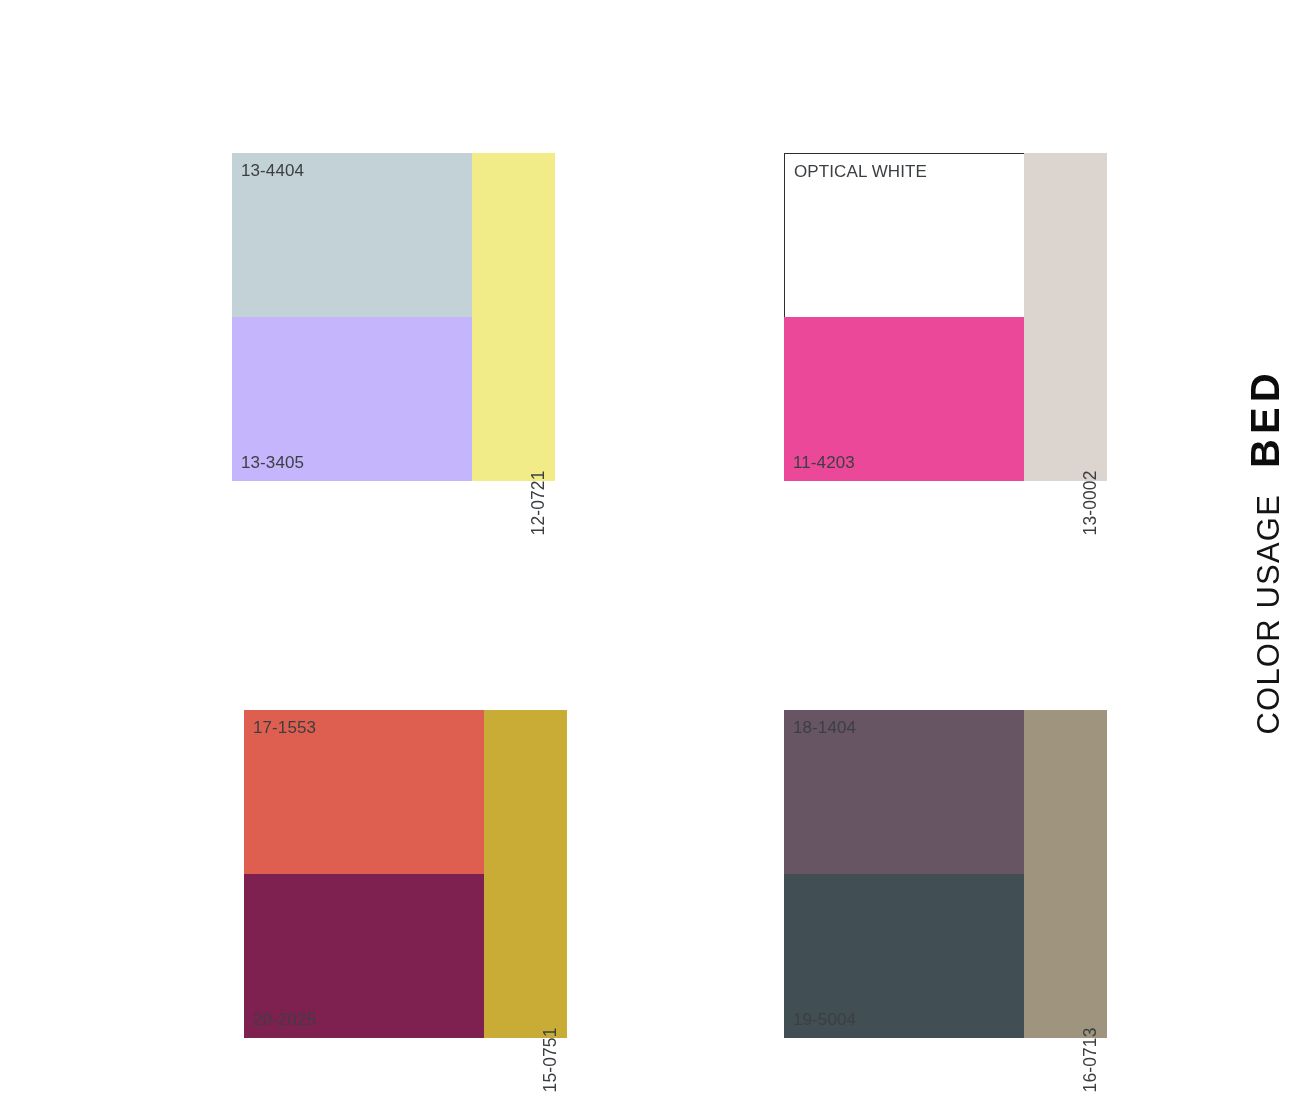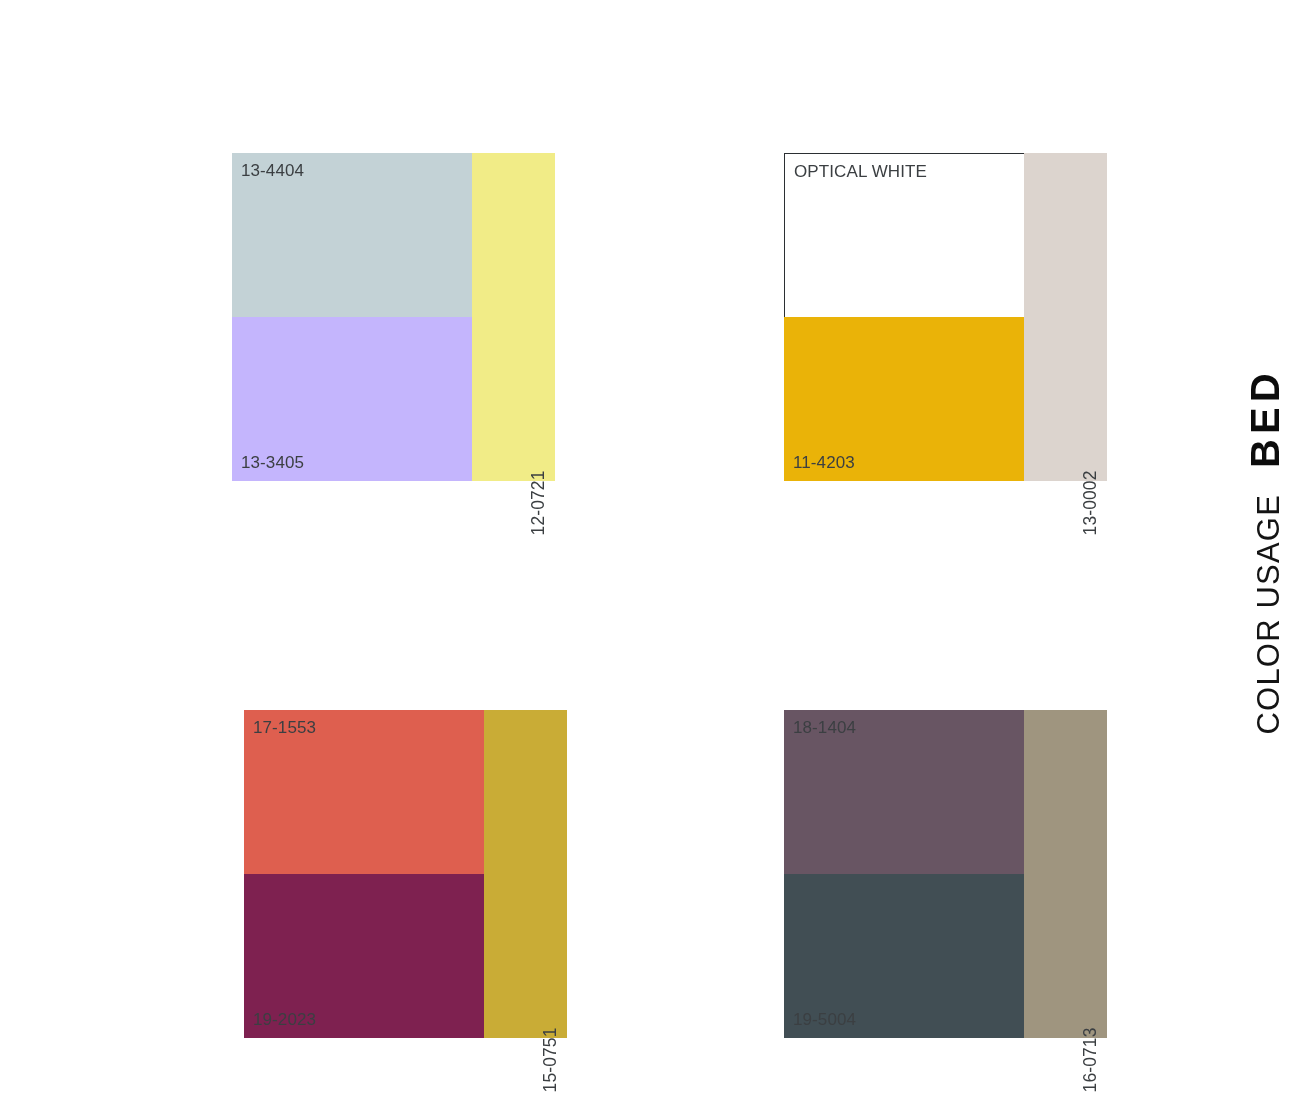--- a/index.html
+++ b/index.html
@@ -134,36 +134,36 @@
     <div class="swatch-side" style="background: rgb(241, 236, 135);">
       <span class="side-label">12-0721</span>
     </div>
   </div>
 
   <div class="swatch-group" id="group-1" style="left: 784px; top: 153px; border-radius: 31px;">
     <div class="swatch-main">
       <div class="swatch-cell outlined" style="background: rgb(255, 255, 255);">
         <span class="cell-label top">OPTICAL WHITE</span>
       </div>
-      <div class="swatch-cell" style="background: #eab308; text-decoration: underline;">
+      <div class="swatch-cell" style="background: #ec4899; text-decoration: underline;">
         <span class="cell-label bottom">11-4203</span>
       </div>
     </div>
     <div class="swatch-side" style="background: rgb(220, 212, 206);">
       <span class="side-label">13-0002</span>
     </div>
   </div>
 
   <div class="swatch-group" id="group-2" style="left: 244px; top: 710px;">
     <div class="swatch-main">
       <div class="swatch-cell" style="background: rgb(222, 95, 79);">
         <span class="cell-label top">17-1553</span>
       </div>
       <div class="swatch-cell" style="background: rgb(126, 33, 80);">
-        <span class="cell-label bottom">19-2023</span>
+        <span class="cell-label bottom">20-2025</span>
       </div>
     </div>
     <div class="swatch-side" style="background: rgb(201, 172, 54);">
       <span class="side-label">15-0751</span>
     </div>
   </div>
 
   <div class="swatch-group" id="group-3" style="left: 784px; top: 710px;">
     <div class="swatch-main">
       <div class="swatch-cell" style="background: rgb(104, 85, 99);">

